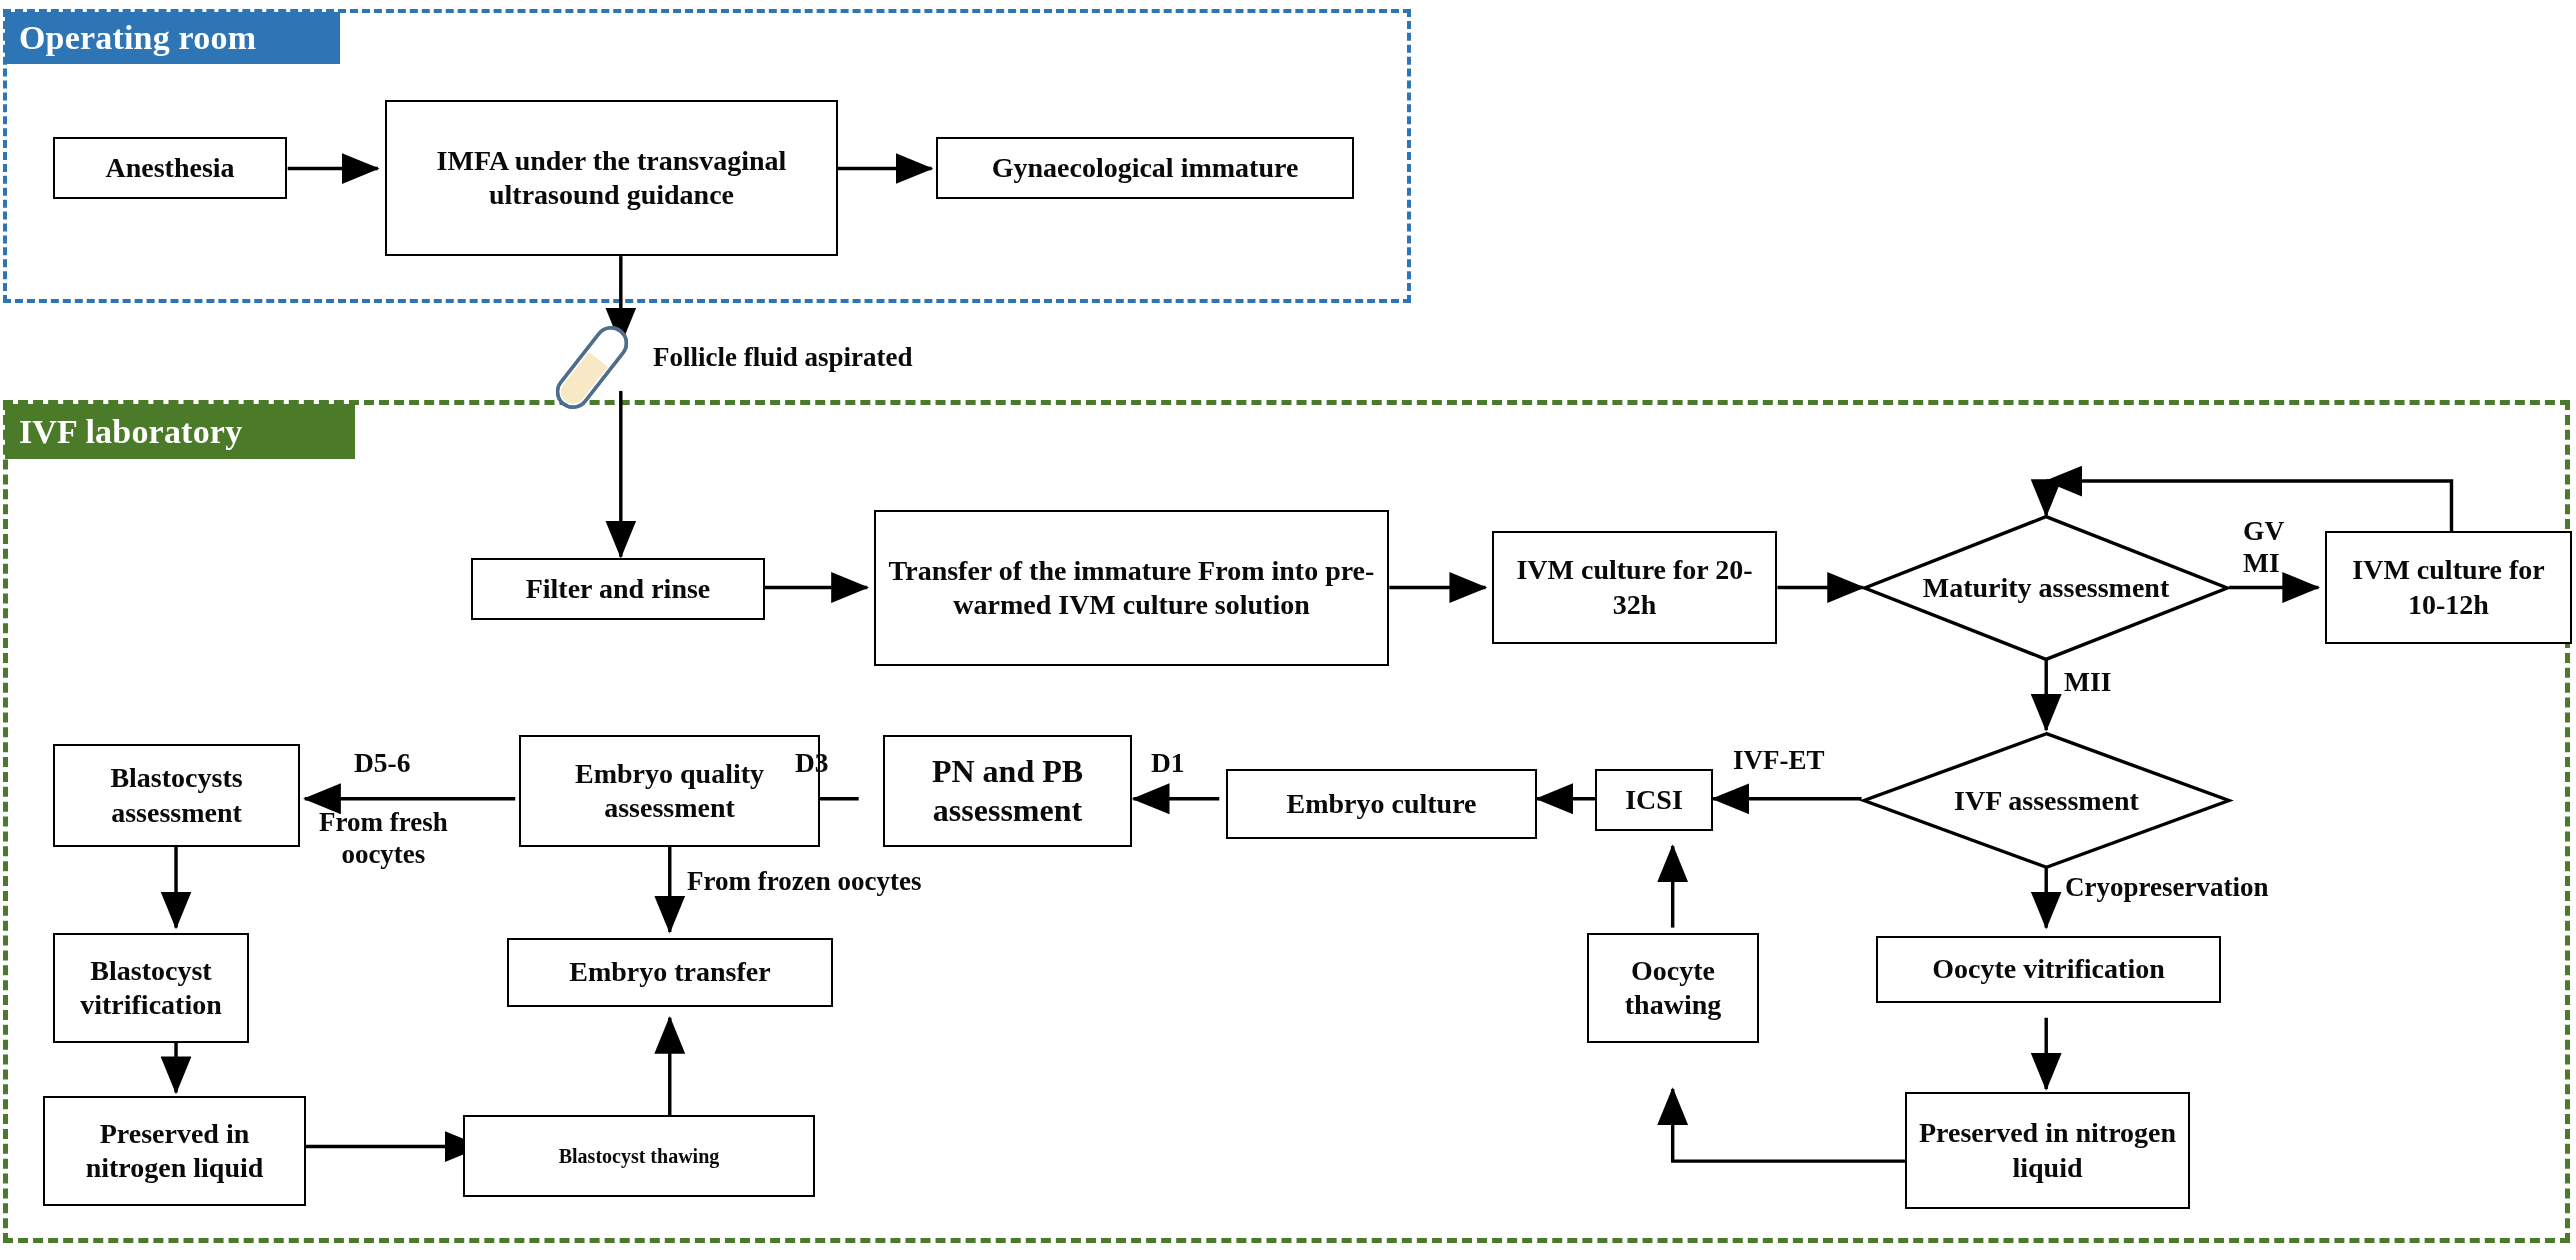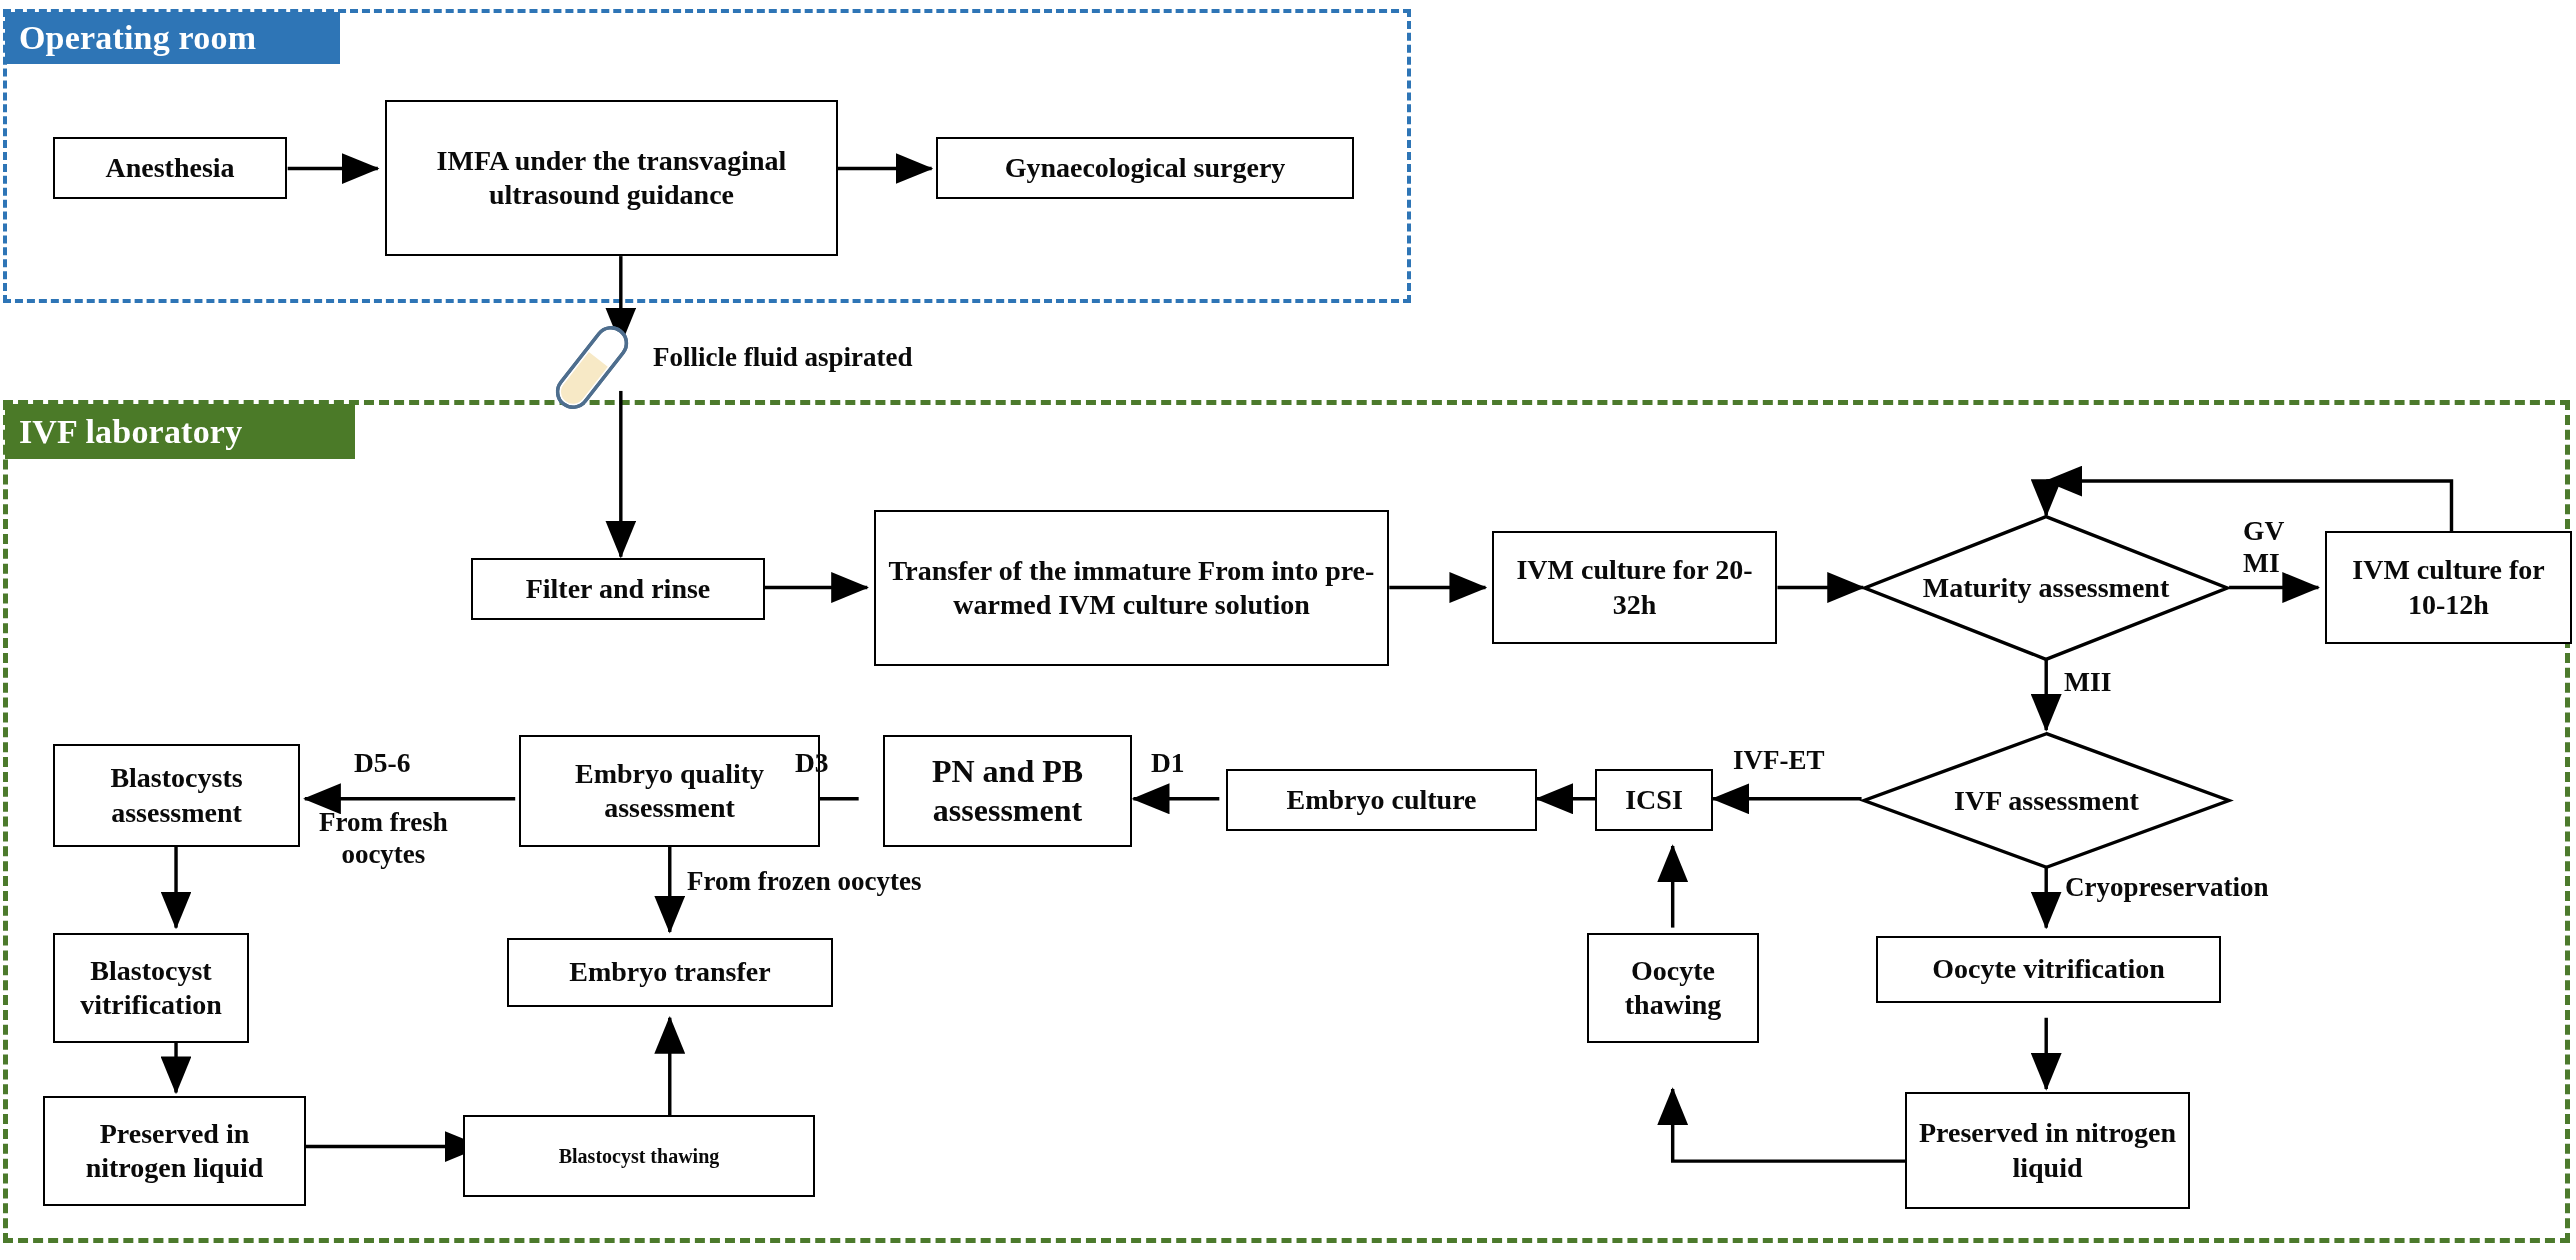--- a/index.html
+++ b/index.html
@@ -199,21 +199,21 @@
 
   <div class="node" style="left:53px; top:137px; width:234px; height:62px; font-size:28px;">
     <span>Anesthesia</span>
   </div>
 
   <div class="node" style="left:385px; top:100px; width:453px; height:156px; font-size:28px;">
     <span>IMFA under the transvaginal ultrasound guidance</span>
   </div>
 
   <div class="node" style="left:936px; top:137px; width:418px; height:62px; font-size:28px;">
-    <span>Gynaecological surgery</span>
+    <span>Gynaecological immature</span>
   </div>
 
   <div class="node" style="left:471px; top:558px; width:294px; height:62px; font-size:28px;">
     <span>Filter and rinse</span>
   </div>
 
   <div class="node" style="left:874px; top:510px; width:515px; height:156px; font-size:28px;">
     <span>Transfer of the immature From into pre-warmed IVM culture solution</span>
   </div>
 
@@ -230,21 +230,21 @@
   </div>
 
   <div class="node" style="left:519px; top:735px; width:301px; height:112px; font-size:28px;">
     <span>Embryo quality assessment</span>
   </div>
 
   <div class="node" style="left:883px; top:735px; width:249px; height:112px; font-size:32px;">
     <span>PN and PB assessment</span>
   </div>
 
-  <div class="node" style="left:1226px; top:769px; width:311px; height:62px; font-size:28px;">
+  <div class="node" style="left:1226px; top:769px; width:311px; height:70px; font-size:28px;">
     <span>Embryo culture</span>
   </div>
 
   <div class="node" style="left:1595px; top:769px; width:118px; height:62px; font-size:28px;">
     <span>ICSI</span>
   </div>
 
   <div class="node" style="left:53px; top:933px; width:196px; height:110px; font-size:28px;">
     <span>Blastocyst vitrification</span>
   </div>

